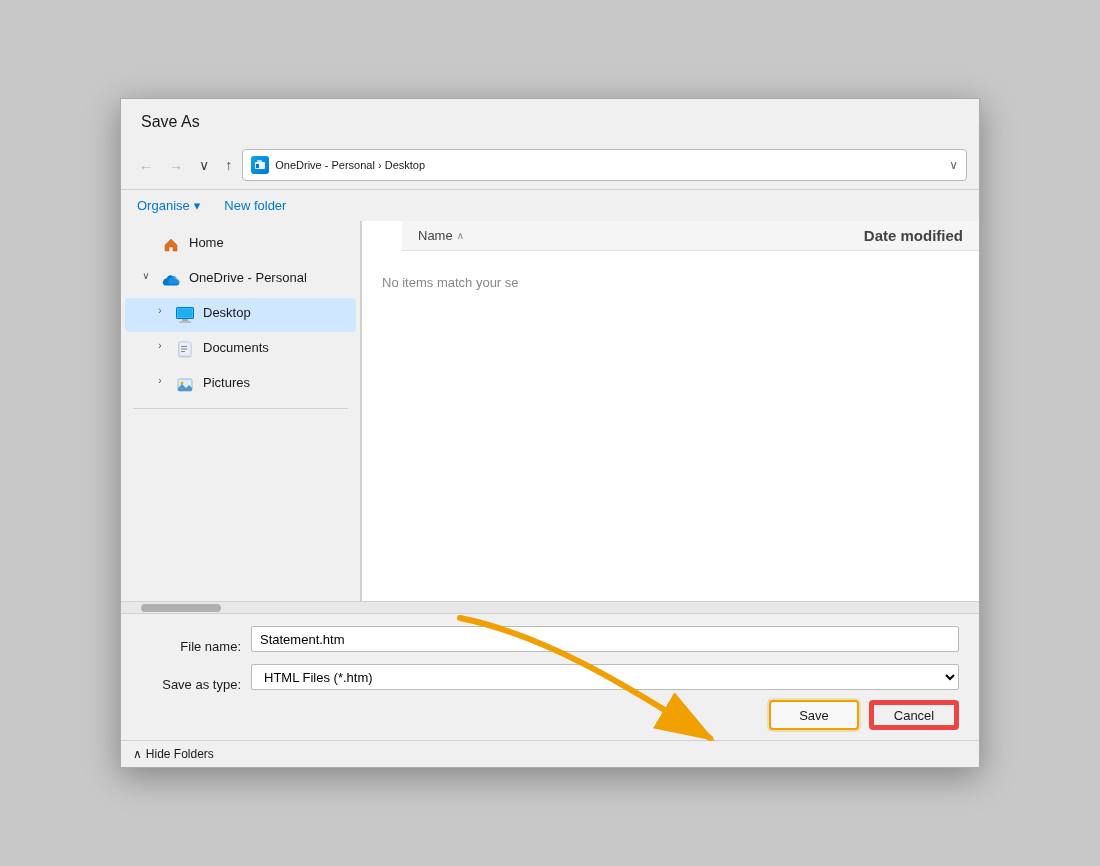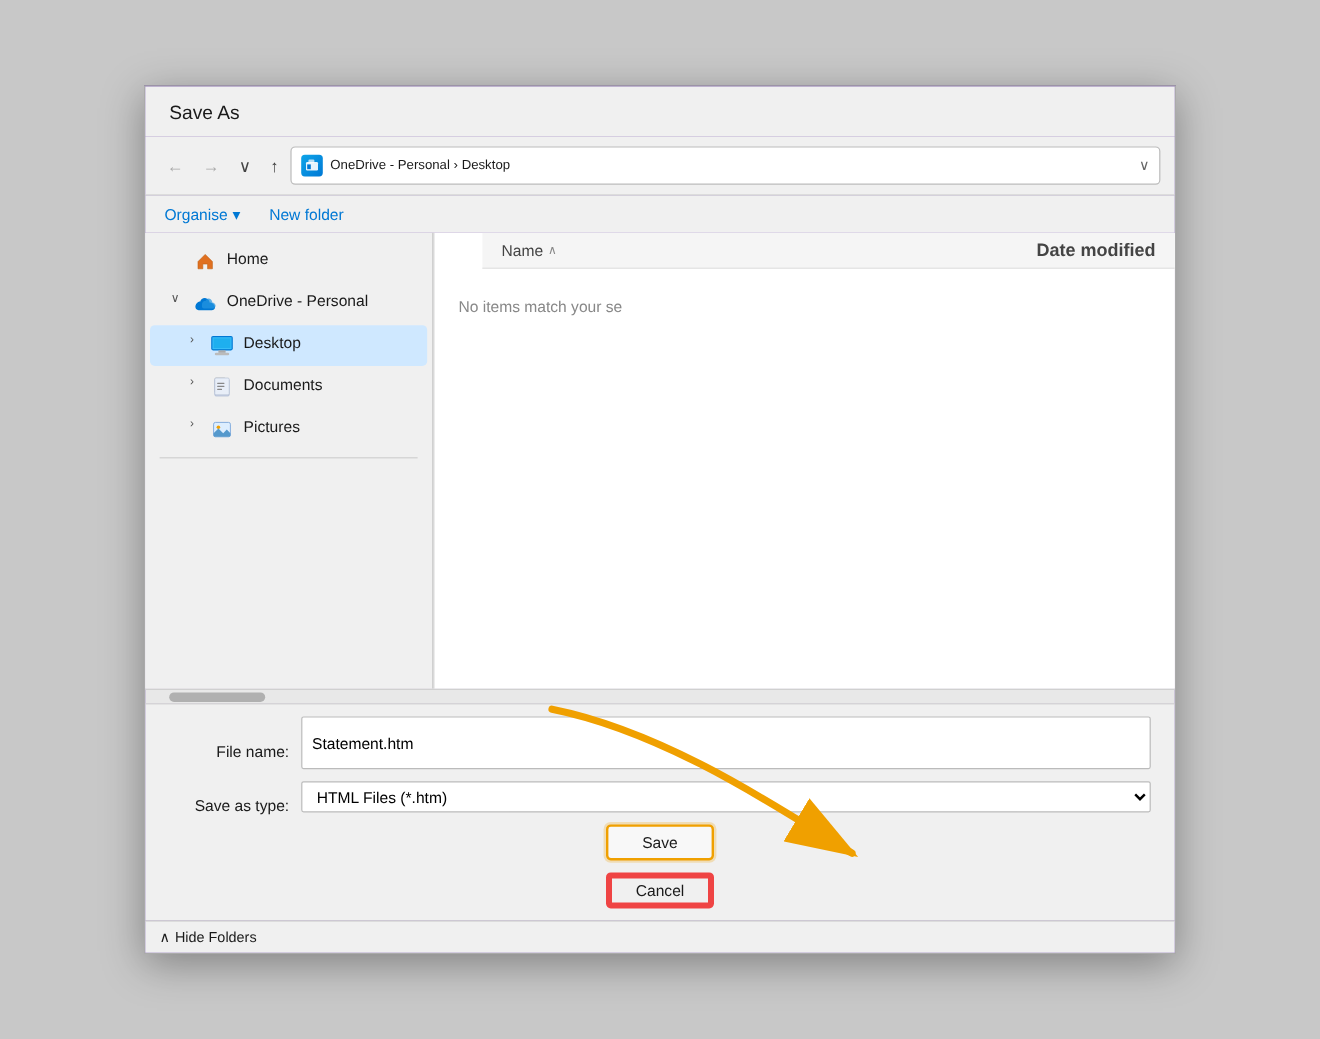--- a/index.html
+++ b/index.html
@@ -9,21 +9,21 @@
       align-items: center;
       justify-content: center;
       width: 1100px;
       height: 866px;
       font-family: 'Segoe UI', Arial, sans-serif;
       font-size: 13px;
       color: #1a1a1a;
     }
     .dialog {
       width: 860px;
-      background: #4c1d95;
+      background: #14b8a6;
       border: 1px solid #aaa;
       box-shadow: 0 8px 32px rgba(0,0,0,0.35);
       display: flex;
       flex-direction: column;
     }
     .title-bar {
       background: #f0f0f0;
       padding: 14px 20px 10px 20px;
       font-size: 16px;
       font-weight: 400;
@@ -215,44 +215,43 @@
       width: 110px;
       text-align: right;
       font-size: 13px;
       color: #1a1a1a;
       padding-right: 10px;
       flex-shrink: 0;
       margin-top: 15px;
     }
     .form-input {
       flex: 1;
-      height: 44px;
-      border: 1px solid #bbb;
-      background: #fff;
-      padding: 2px 8px;
-      font-size: 13px;
-      border-radius: 2px;
-    }
-    .form-select {
-      flex: 1;
       height: 26px;
       border: 1px solid #bbb;
       background: #fff;
       padding: 2px 8px;
       font-size: 13px;
       border-radius: 2px;
+    }
+    .form-select {
+      flex: 1;
+      height: 26px;
+      border: 1px solid #bbb;
+      background: #fff;
+      padding: 2px 8px;
+      font-size: 13px;
+      border-radius: 2px;
       appearance: auto;
     }
     .action-row {
       display: flex;
       align-items: center;
       justify-content: flex-end;
       gap: 10px;
       margin-top: 8px;
-      flex-direction: column;
     }
     .btn {
       min-width: 90px;
       height: 30px;
       border: 5px solid #ef4444;
       background: #f0f0f0;
       border-radius: 4px;
       font-size: 13px;
       cursor: pointer;
       padding: 0 16px;

